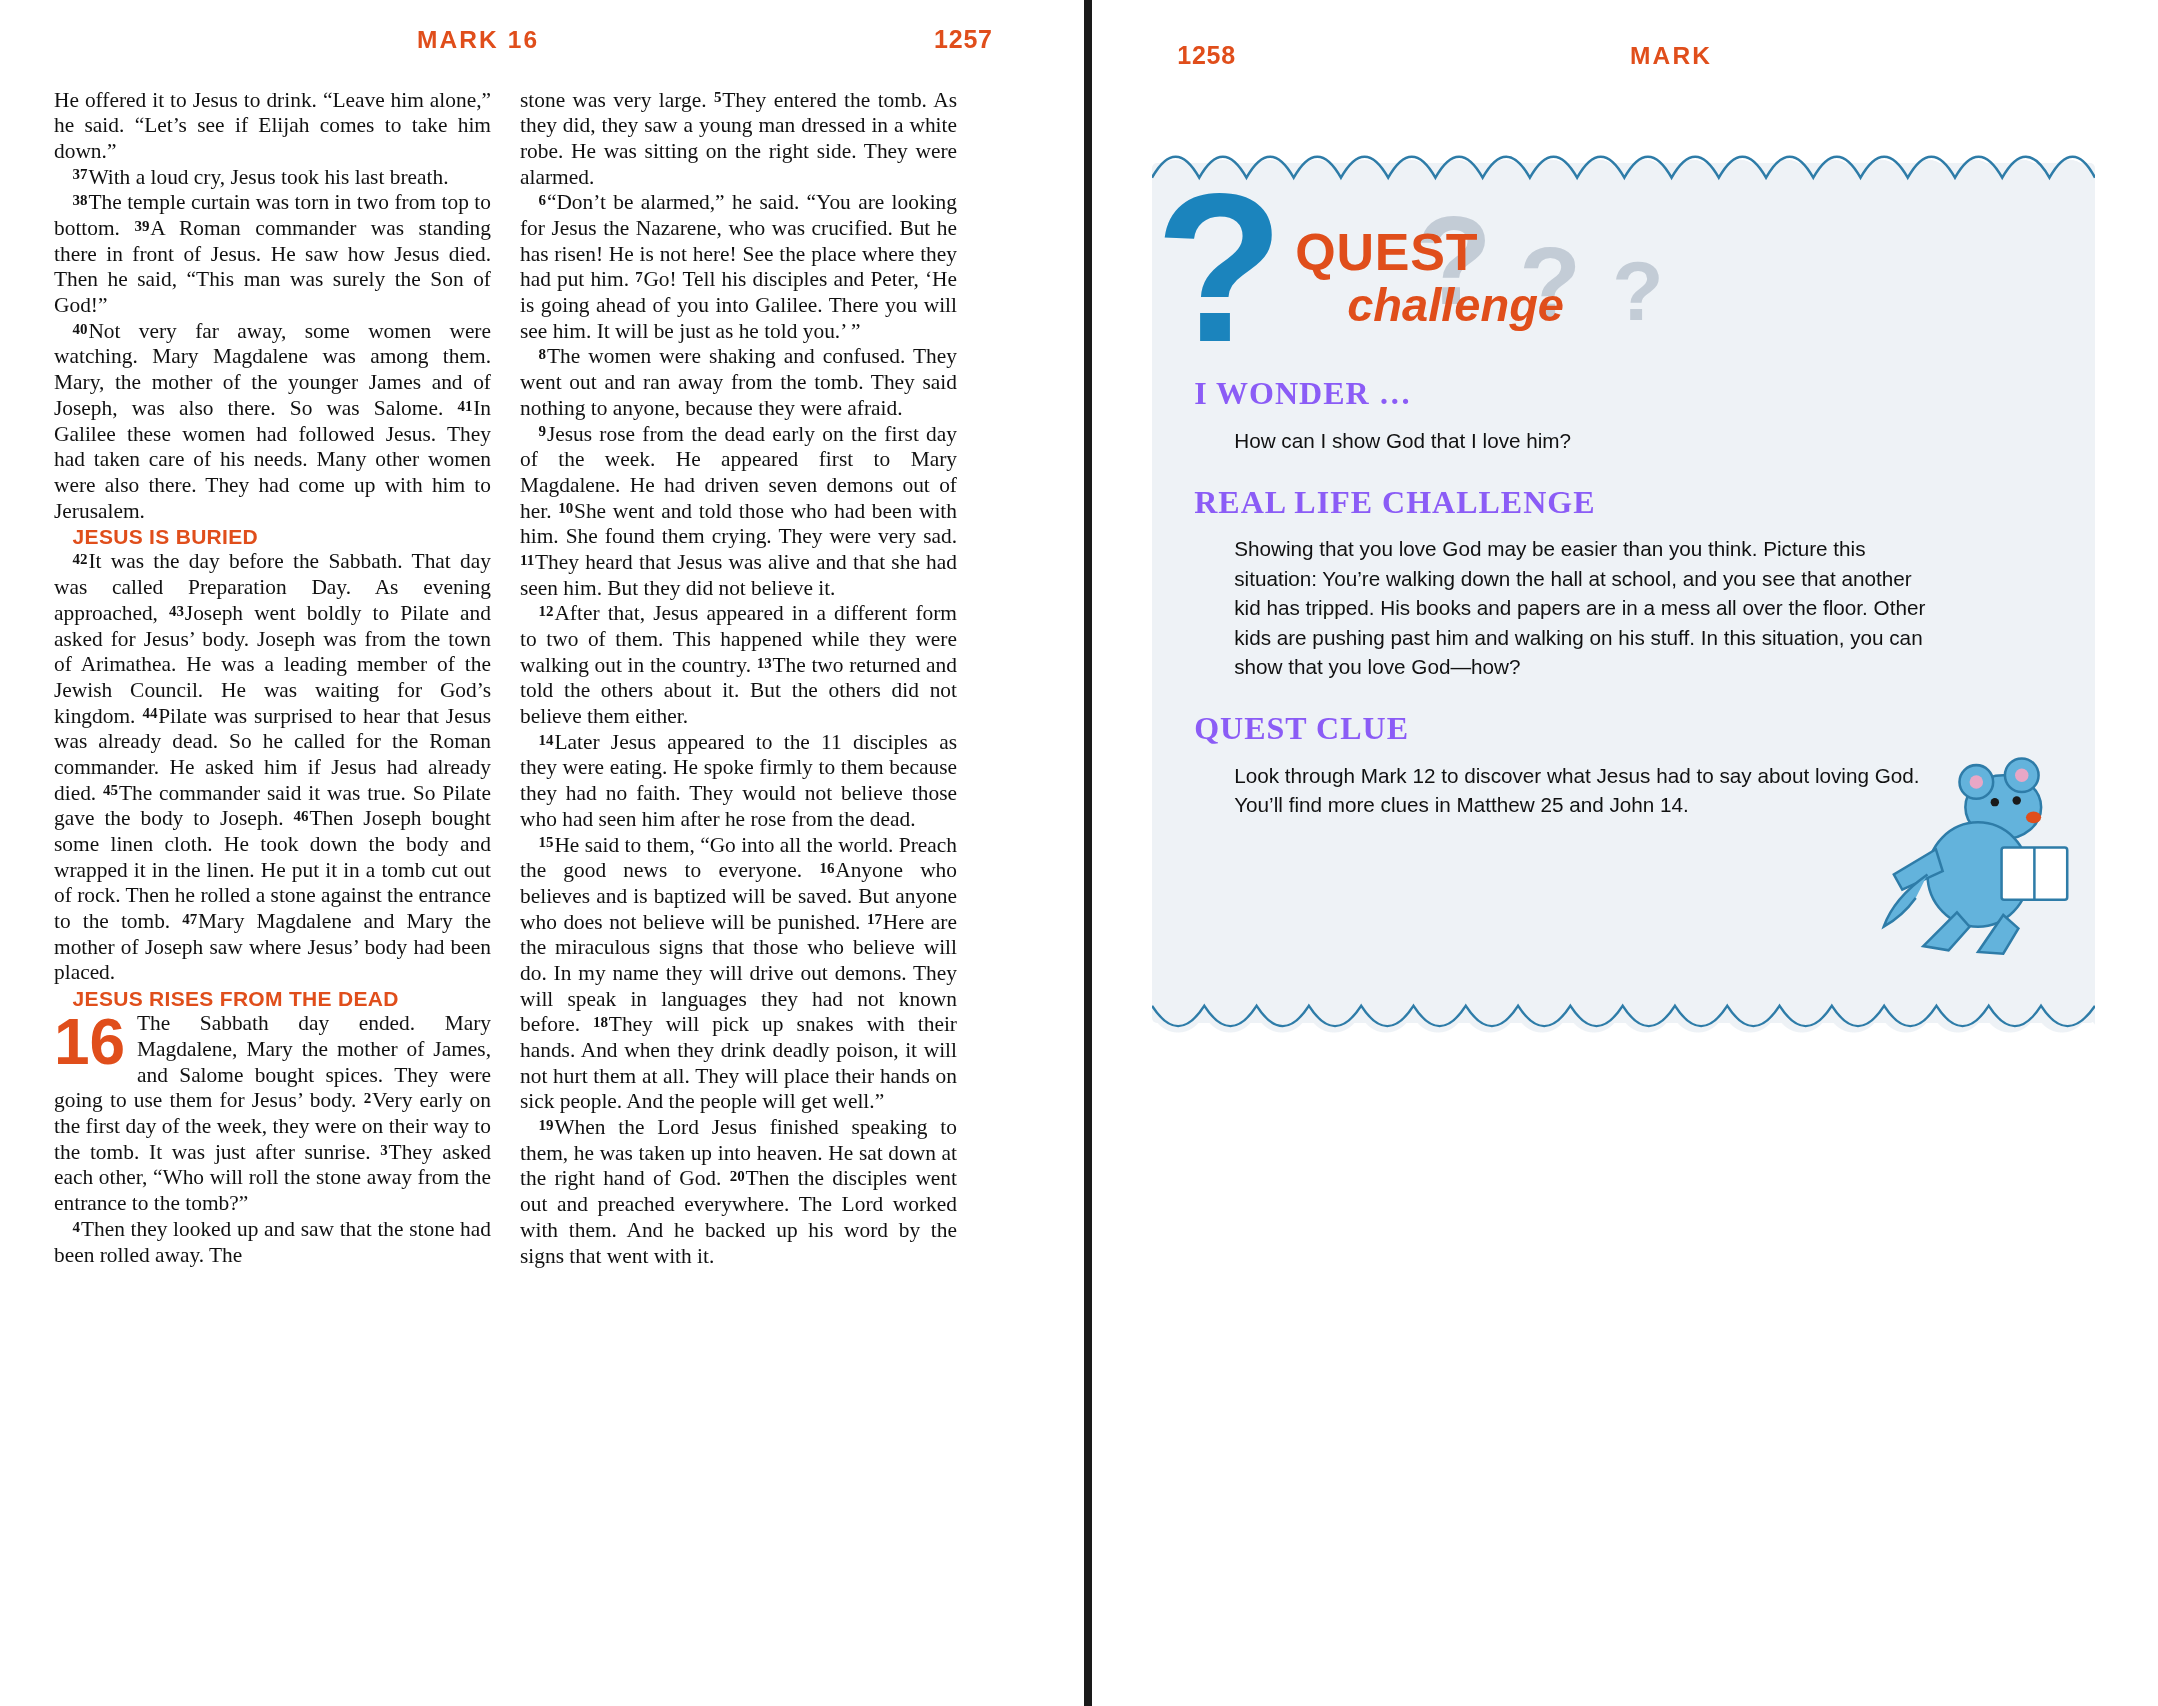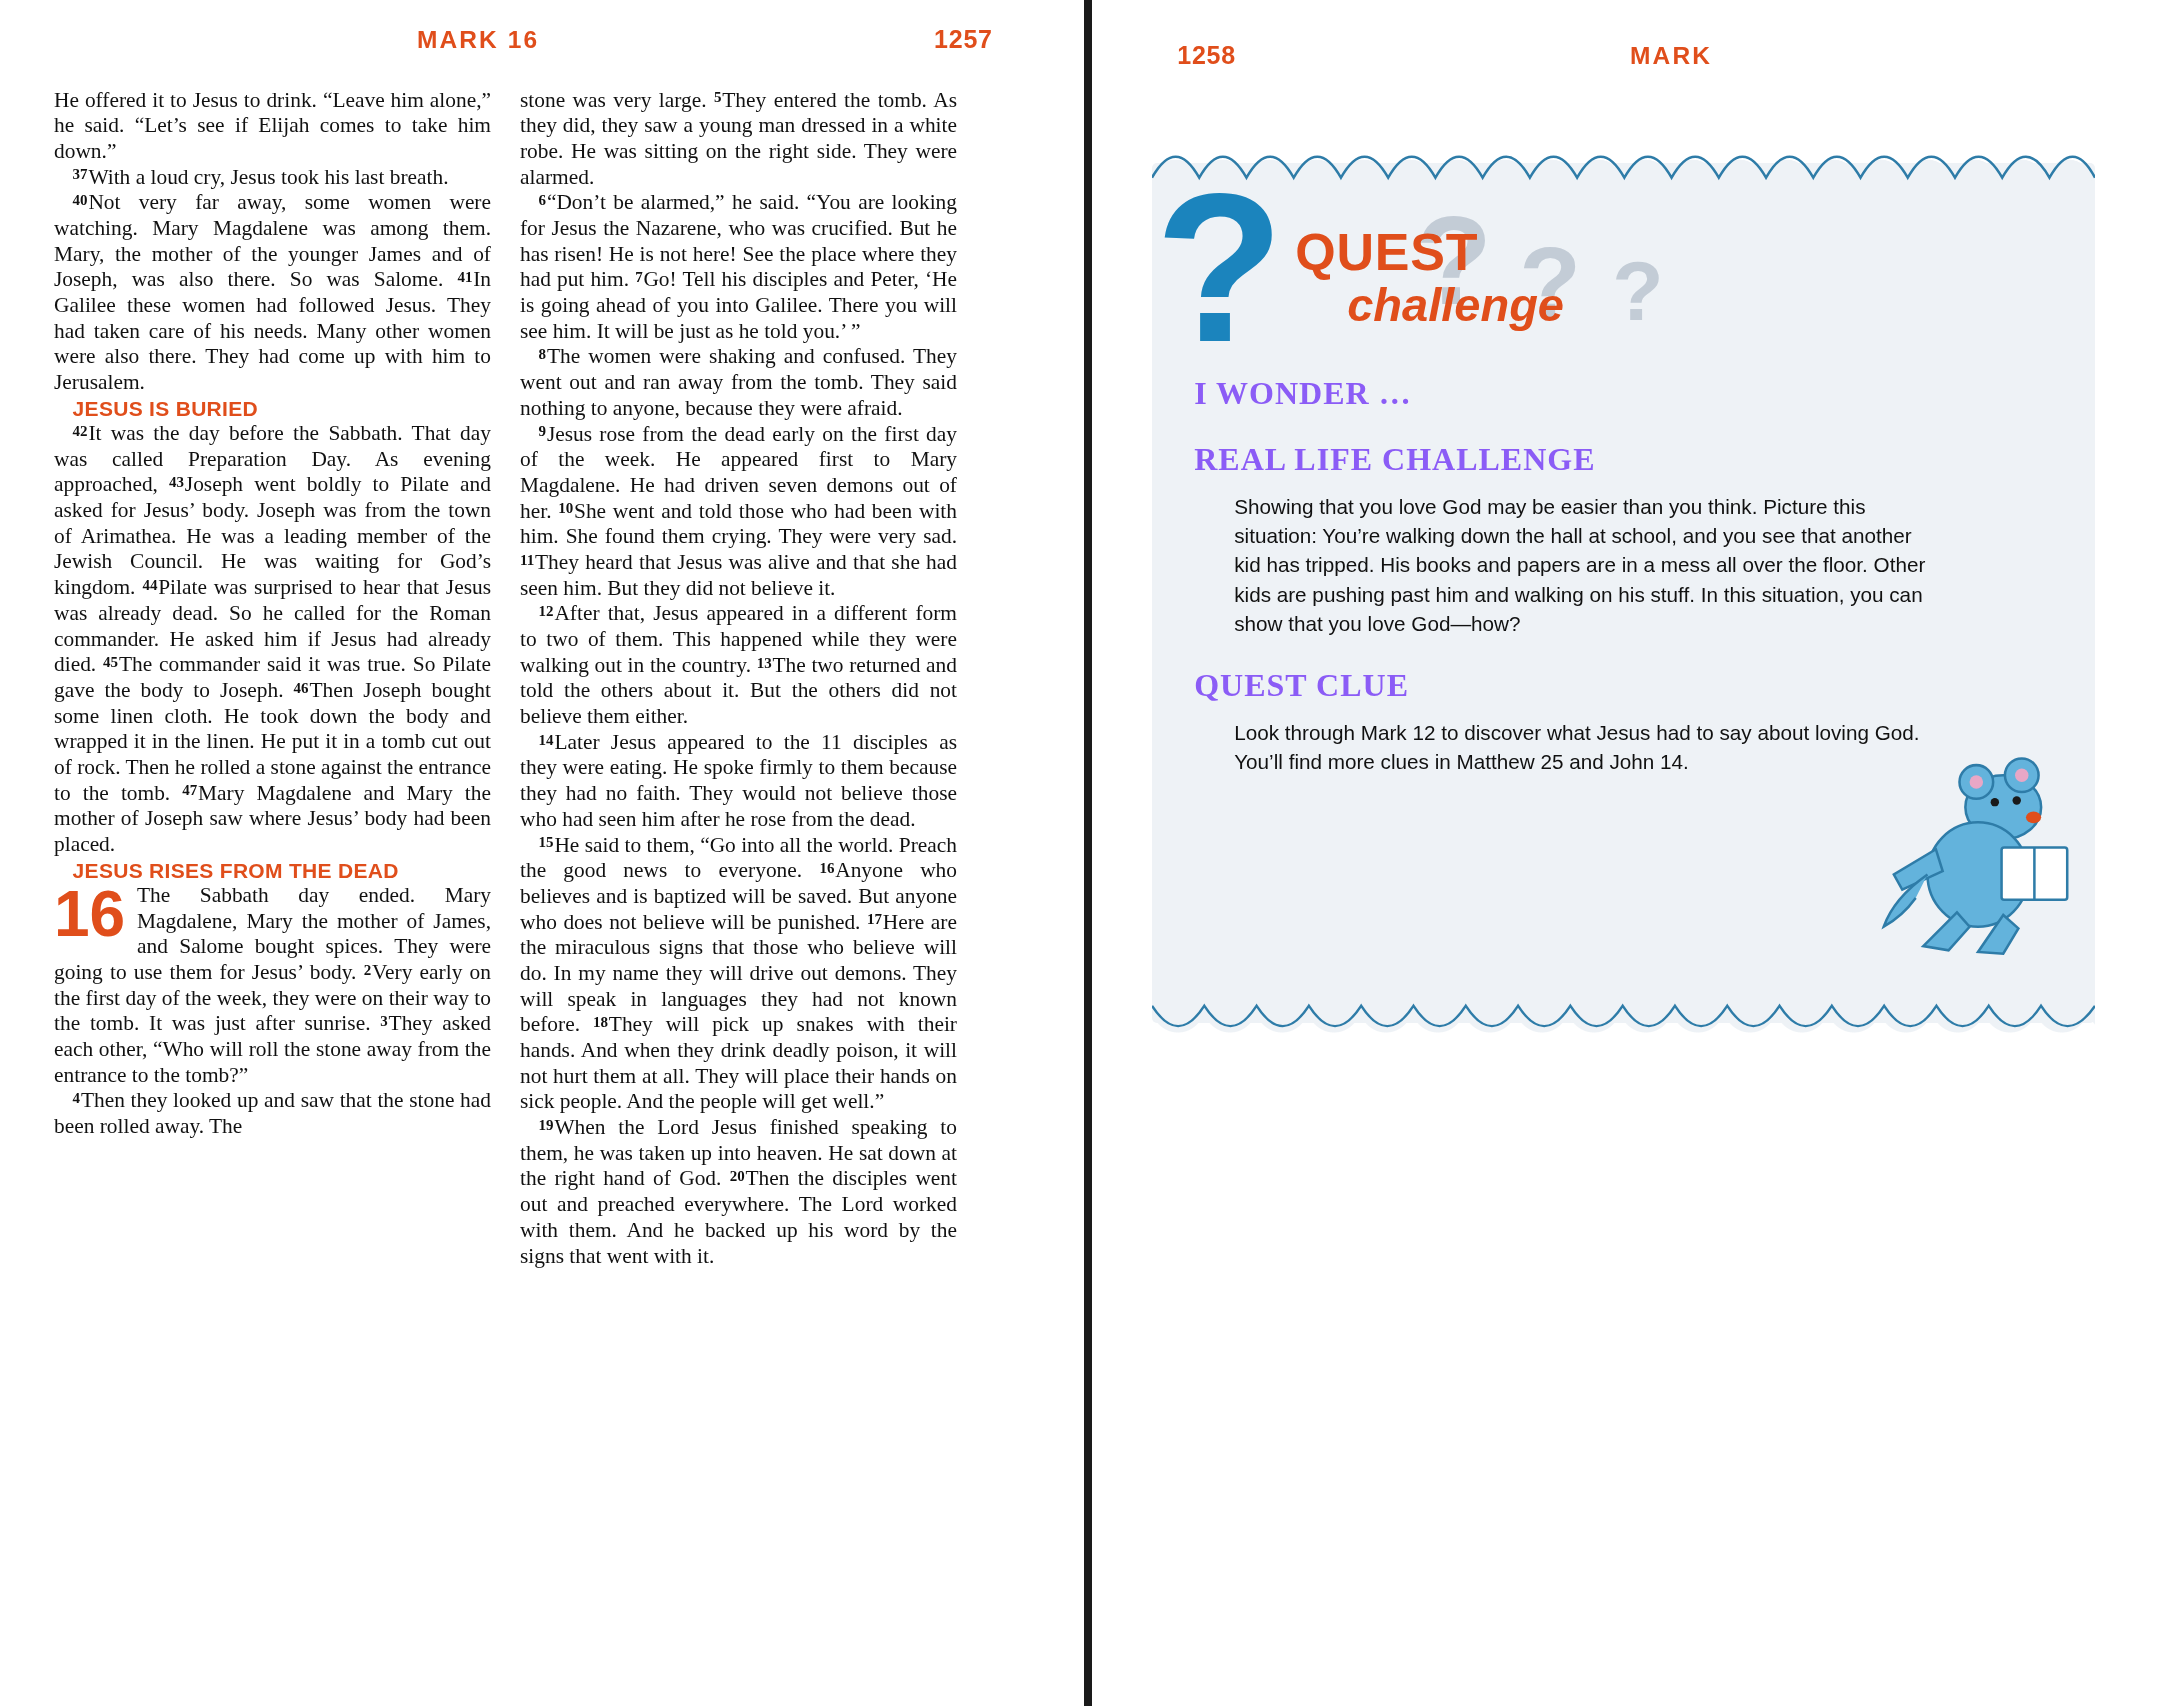--- a/index.html
+++ b/index.html
@@ -230,20 +230,21 @@
     <div class="running-head rh-left">
       <span>MARK 16</span>
       <span class="rh-page-num">1257</span>
     </div>
 
     <div class="columns">
 
       <div class="col">
         <p class="noindent"><span>He offered it to Jesus to drink. “Leave him alone,” he said. “Let’s see if Elijah comes to take him down.”</span></p>
         <p><span class="vnum">37</span><span>With a loud cry, Jesus took his last breath.</span></p>
+        <p><span class="vnum">38</span><span>The temple curtain was torn in two from top to bottom. </span><span class="vnum">39</span><span>A Roman commander was standing there in front of Jesus. He saw how Jesus died. Then he said, “This man was surely the Son of God!”</span></p>
         <p><span class="vnum">40</span><span>Not very far away, some women were watching. Mary Magdalene was among them. Mary, the mother of the younger James and of Joseph, was also there. So was Salome. </span><span class="vnum">41</span><span>In Galilee these women had followed Jesus. They had taken care of his needs. Many other women were also there. They had come up with him to Jerusalem.</span></p>
 
         <p class="subhead">JESUS IS BURIED</p>
 
         <p><span class="vnum">42</span><span>It was the day before the Sabbath. That day was called Preparation Day. As evening approached, </span><span class="vnum">43</span><span>Joseph went boldly to Pilate and asked for Jesus’ body. Joseph was from the town of Arimathea. He was a leading member of the Jewish Council. He was waiting for God’s kingdom. </span><span class="vnum">44</span><span>Pilate was surprised to hear that Jesus was already dead. So he called for the Roman commander. He asked him if Jesus had already died. </span><span class="vnum">45</span><span>The commander said it was true. So Pilate gave the body to Joseph. </span><span class="vnum">46</span><span>Then Joseph bought some linen cloth. He took down the body and wrapped it in the linen. He put it in a tomb cut out of rock. Then he rolled a stone against the entrance to the tomb. </span><span class="vnum">47</span><span>Mary Magdalene and Mary the mother of Joseph saw where Jesus’ body had been placed.</span></p>
 
         <p class="subhead">JESUS RISES FROM THE DEAD</p>
 
         <p class="noindent"><span class="chapnum">16</span><span>The Sabbath day ended. Mary Magdalene, Mary the mother of James, and Salome bought spices. They were going to use them for Jesus’ body. </span><span class="vnum">2</span><span>Very early on the first day of the week, they were on their way to the tomb. It was just after sunrise. </span><span class="vnum">3</span><span>They asked each other, “Who will roll the stone away from the entrance to the tomb?”</span></p>
         <p><span class="vnum">4</span><span>Then they looked up and saw that the stone had been rolled away. The</span></p>
@@ -287,20 +288,21 @@
       <div class="qmark qmark-g2">?</div>
       <div class="qmark qmark-g3">?</div>
 
       <div class="quest-title">
         <span class="t1">QUEST</span>
         <span class="t2">challenge</span>
       </div>
 
       <div class="quest-body">
         <h3 class="q-head">I WONDER …</h3>
+        <p class="q-text">How can I show God that I love him?</p>
 
         <h3 class="q-head second">REAL LIFE CHALLENGE</h3>
         <p class="q-text">Showing that you love God may be easier than you think. Picture this situation: You’re walking down the hall at school, and you see that another kid has tripped. His books and papers are in a mess all over the floor. Other kids are pushing past him and walking on his stuff. In this situation, you can show that you love God—how?</p>
 
         <h3 class="q-head second">QUEST CLUE</h3>
         <p class="q-text">Look through Mark 12 to discover what Jesus had to say about loving God. You’ll find more clues in Matthew 25 and John 14.</p>
       </div>
 
       <svg class="mouse" viewBox="0 0 240 250">
         <g fill="#63B3DC" stroke="#2E7CA8" stroke-width="3">

